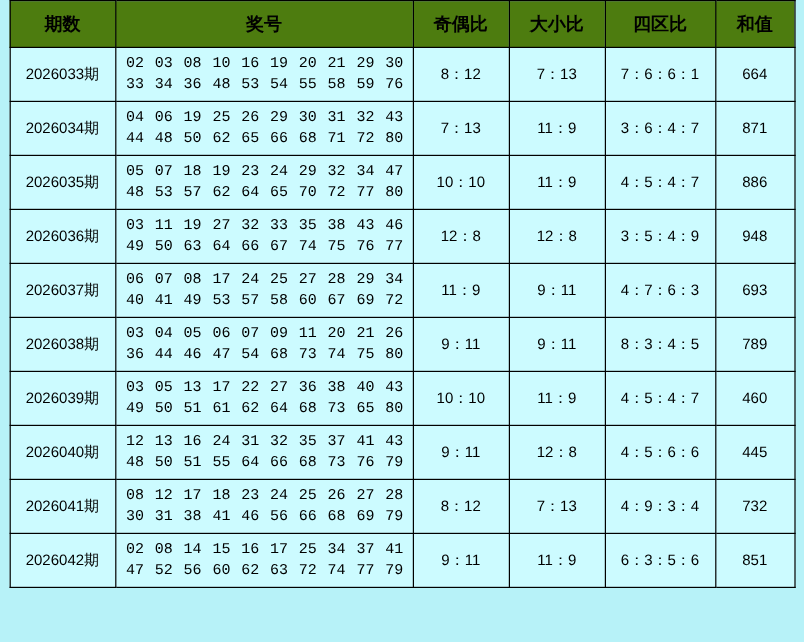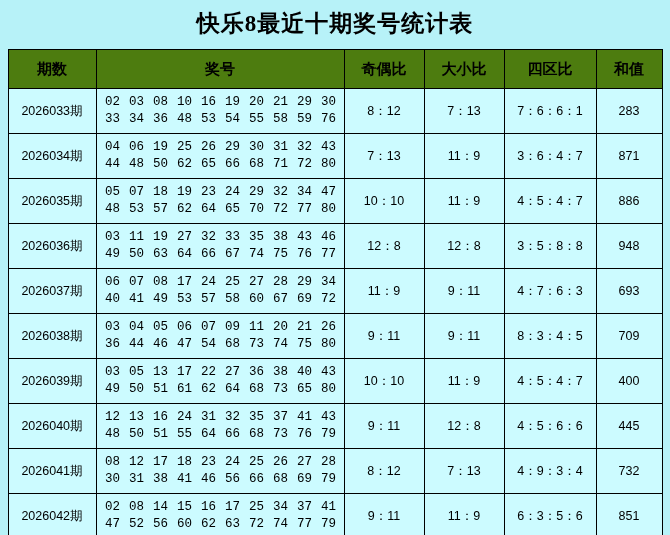--- a/index.html
+++ b/index.html
@@ -82,21 +82,20 @@
   }
   td.ratio, td.sum {
     font-size: 12.5px;
   }
   tbody tr { height: 43px; }
 </style>
 </head>
 <body>
 
 <div class="page">
-  <div class="title">快乐8最近十期奖号统计表</div>
 
   <table class="stat">
     <colgroup>
       <col class="col-period">
       <col class="col-nums">
       <col class="col-oe">
       <col class="col-bs">
       <col class="col-zone">
       <col class="col-sum">
     </colgroup>
@@ -113,21 +112,21 @@
     <tbody id="tbody">
         <tr>
           <td class="period">2026033期</td>
           <td class="nums">
             <span class="row"><span class="n">02</span><span class="n">03</span><span class="n">08</span><span class="n">10</span><span class="n">16</span><span class="n">19</span><span class="n">20</span><span class="n">21</span><span class="n">29</span><span class="n">30</span></span>
             <span class="row"><span class="n">33</span><span class="n">34</span><span class="n">36</span><span class="n">48</span><span class="n">53</span><span class="n">54</span><span class="n">55</span><span class="n">58</span><span class="n">59</span><span class="n">76</span></span>
           </td>
           <td class="ratio">8：12</td>
           <td class="ratio">7：13</td>
           <td class="ratio">7：6：6：1</td>
-          <td class="sum">283</td>
+          <td class="sum">664</td>
         </tr>
         <tr>
           <td class="period">2026034期</td>
           <td class="nums">
             <span class="row"><span class="n">04</span><span class="n">06</span><span class="n">19</span><span class="n">25</span><span class="n">26</span><span class="n">29</span><span class="n">30</span><span class="n">31</span><span class="n">32</span><span class="n">43</span></span>
             <span class="row"><span class="n">44</span><span class="n">48</span><span class="n">50</span><span class="n">62</span><span class="n">65</span><span class="n">66</span><span class="n">68</span><span class="n">71</span><span class="n">72</span><span class="n">80</span></span>
           </td>
           <td class="ratio">7：13</td>
           <td class="ratio">11：9</td>
           <td class="ratio">3：6：4：7</td>
@@ -145,21 +144,21 @@
           <td class="sum">886</td>
         </tr>
         <tr>
           <td class="period">2026036期</td>
           <td class="nums">
             <span class="row"><span class="n">03</span><span class="n">11</span><span class="n">19</span><span class="n">27</span><span class="n">32</span><span class="n">33</span><span class="n">35</span><span class="n">38</span><span class="n">43</span><span class="n">46</span></span>
             <span class="row"><span class="n">49</span><span class="n">50</span><span class="n">63</span><span class="n">64</span><span class="n">66</span><span class="n">67</span><span class="n">74</span><span class="n">75</span><span class="n">76</span><span class="n">77</span></span>
           </td>
           <td class="ratio">12：8</td>
           <td class="ratio">12：8</td>
-          <td class="ratio">3：5：8：8</td>
+          <td class="ratio">3：5：4：9</td>
           <td class="sum">948</td>
         </tr>
         <tr>
           <td class="period">2026037期</td>
           <td class="nums">
             <span class="row"><span class="n">06</span><span class="n">07</span><span class="n">08</span><span class="n">17</span><span class="n">24</span><span class="n">25</span><span class="n">27</span><span class="n">28</span><span class="n">29</span><span class="n">34</span></span>
             <span class="row"><span class="n">40</span><span class="n">41</span><span class="n">49</span><span class="n">53</span><span class="n">57</span><span class="n">58</span><span class="n">60</span><span class="n">67</span><span class="n">69</span><span class="n">72</span></span>
           </td>
           <td class="ratio">11：9</td>
           <td class="ratio">9：11</td>
@@ -168,32 +167,32 @@
         </tr>
         <tr>
           <td class="period">2026038期</td>
           <td class="nums">
             <span class="row"><span class="n">03</span><span class="n">04</span><span class="n">05</span><span class="n">06</span><span class="n">07</span><span class="n">09</span><span class="n">11</span><span class="n">20</span><span class="n">21</span><span class="n">26</span></span>
             <span class="row"><span class="n">36</span><span class="n">44</span><span class="n">46</span><span class="n">47</span><span class="n">54</span><span class="n">68</span><span class="n">73</span><span class="n">74</span><span class="n">75</span><span class="n">80</span></span>
           </td>
           <td class="ratio">9：11</td>
           <td class="ratio">9：11</td>
           <td class="ratio">8：3：4：5</td>
-          <td class="sum">709</td>
+          <td class="sum">789</td>
         </tr>
         <tr>
           <td class="period">2026039期</td>
           <td class="nums">
             <span class="row"><span class="n">03</span><span class="n">05</span><span class="n">13</span><span class="n">17</span><span class="n">22</span><span class="n">27</span><span class="n">36</span><span class="n">38</span><span class="n">40</span><span class="n">43</span></span>
             <span class="row"><span class="n">49</span><span class="n">50</span><span class="n">51</span><span class="n">61</span><span class="n">62</span><span class="n">64</span><span class="n">68</span><span class="n">73</span><span class="n">65</span><span class="n">80</span></span>
           </td>
           <td class="ratio">10：10</td>
           <td class="ratio">11：9</td>
           <td class="ratio">4：5：4：7</td>
-          <td class="sum">400</td>
+          <td class="sum">460</td>
         </tr>
         <tr>
           <td class="period">2026040期</td>
           <td class="nums">
             <span class="row"><span class="n">12</span><span class="n">13</span><span class="n">16</span><span class="n">24</span><span class="n">31</span><span class="n">32</span><span class="n">35</span><span class="n">37</span><span class="n">41</span><span class="n">43</span></span>
             <span class="row"><span class="n">48</span><span class="n">50</span><span class="n">51</span><span class="n">55</span><span class="n">64</span><span class="n">66</span><span class="n">68</span><span class="n">73</span><span class="n">76</span><span class="n">79</span></span>
           </td>
           <td class="ratio">9：11</td>
           <td class="ratio">12：8</td>
           <td class="ratio">4：5：6：6</td>

